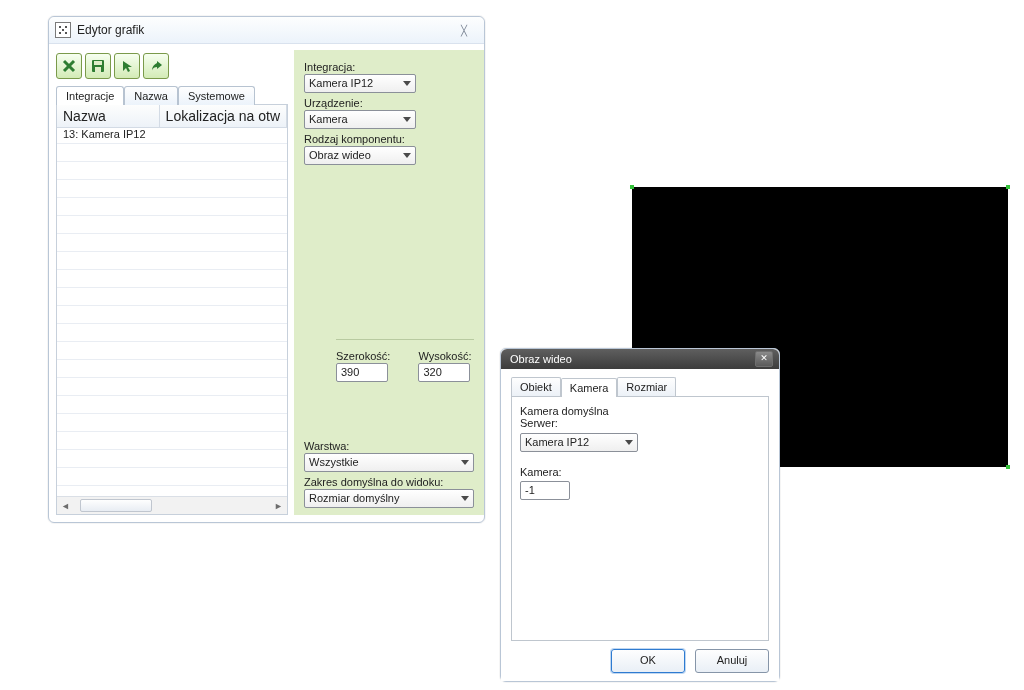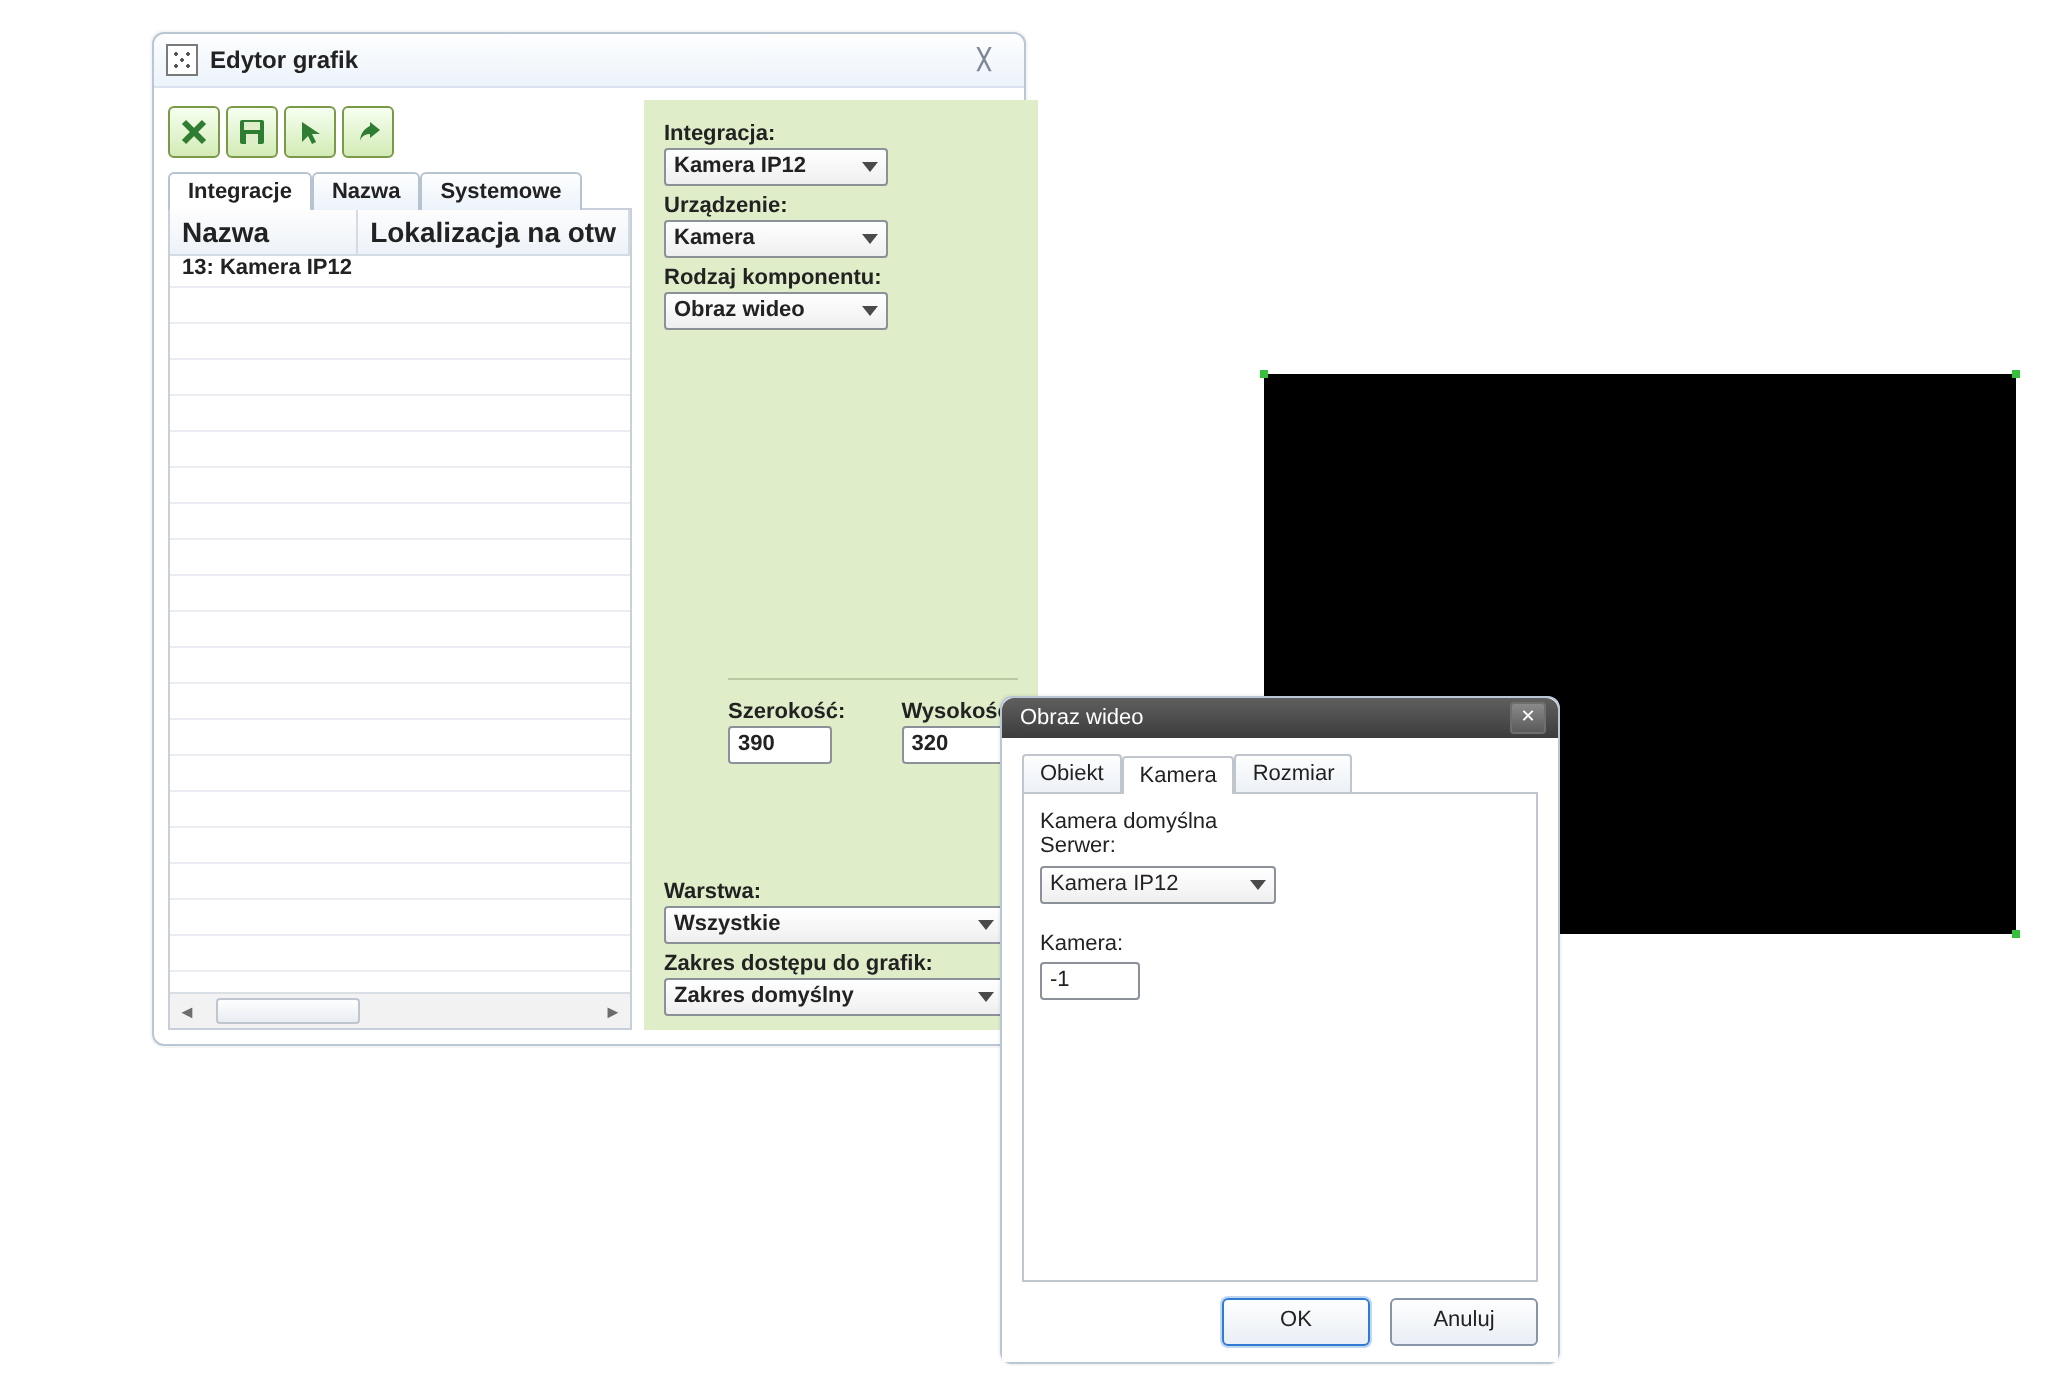--- a/index.html
+++ b/index.html
@@ -17,25 +17,24 @@
 
   
   .win {
     position: absolute;
     border: 1px solid #b9c6d6;
     border-radius: 6px;
     background: #fff;
     box-shadow: 0 0 0 1px rgba(0,0,0,0.04);
   }
   #editor-win {
-    left: 76px;
+    left: 48px;
     top: 16px;
     width: 435px;
     height: 505px;
-    font-weight: bold;
   }
   .titlebar {
     height: 26px;
     display: flex;
     align-items: center;
     padding: 0 6px;
     background: linear-gradient(#fdfefe, #ecf3fb);
     border-bottom: 1px solid #d9e2ee;
     border-radius: 6px 6px 0 0;
     font-size: 12px;
@@ -412,22 +411,22 @@
           <label>Wysokość:</label>
           <div class="txt">320</div>
         </div>
       </div>
 
       <div style="height:54px"></div>
 
       <label>Warstwa:</label>
       <div class="combo" style="width:170px">Wszystkie</div>
 
-      <label>Zakres dostępu do grafik:</label>
-      <div class="combo" style="width:170px">Zakres domyślny</div>
+      <label>Zakres domyślna do widoku:</label>
+      <div class="combo" style="width:170px">Rozmiar domyślny</div>
     </div>
 
   </div>
 </div>
 
 <div id="video-panel">
   <div class="corner" style="left:-2px;top:-2px"></div>
   <div class="corner" style="right:-2px;top:-2px"></div>
   <div class="corner" style="left:-2px;bottom:-2px"></div>
   <div class="corner" style="right:-2px;bottom:-2px"></div>

